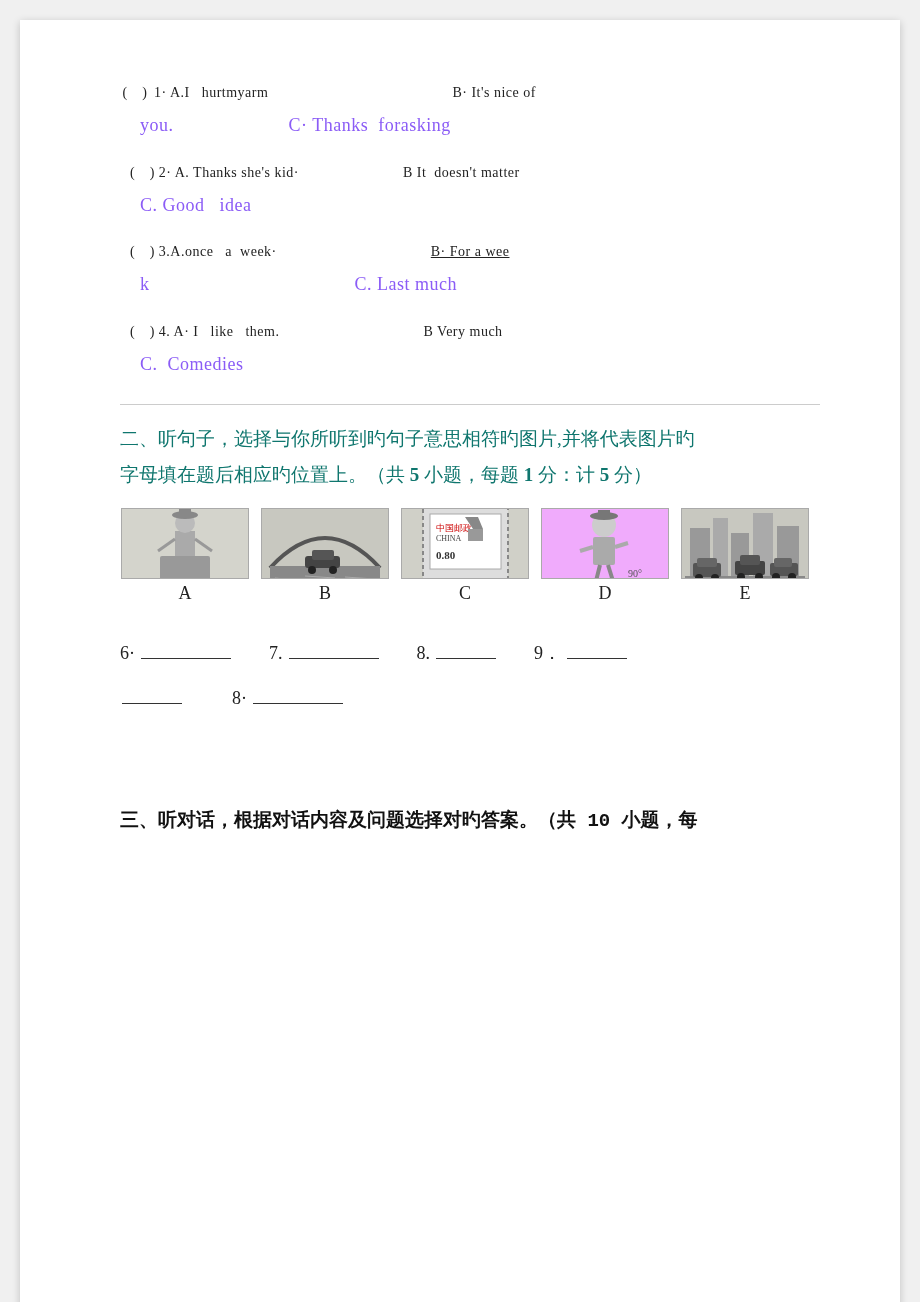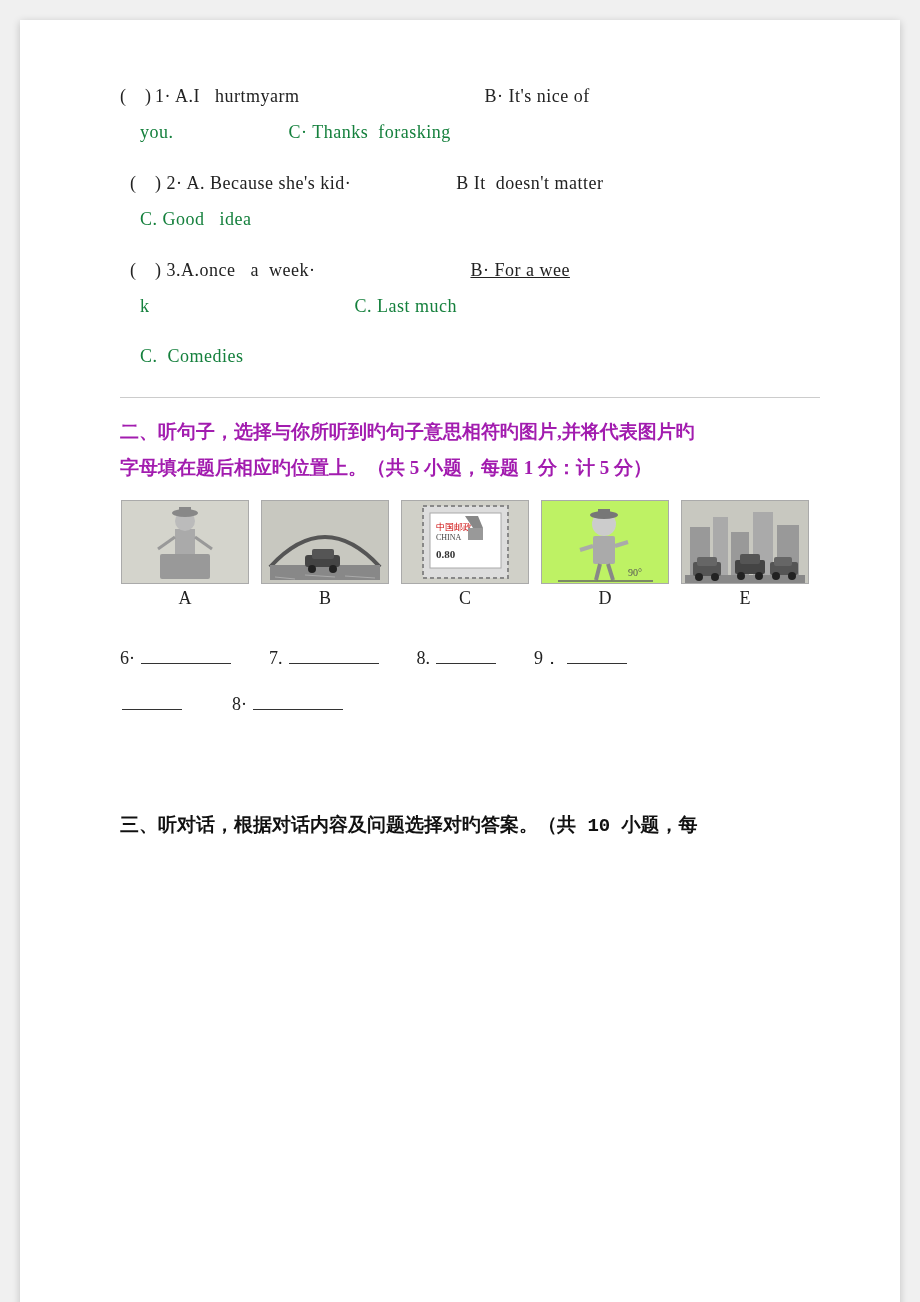--- a/index.html
+++ b/index.html
@@ -25,46 +25,46 @@
       padding: 60px 80px 60px 100px;
       position: relative;
       box-shadow: 0 2px 8px rgba(0,0,0,0.2);
     }
 
     .section {
       margin-bottom: 24px;
     }
 
     .question-row {
-      font-size: 18px;
+      font-size: 14px;
       color: #222;
       line-height: 1.8;
       margin-bottom: 4px;
       letter-spacing: 0.5px;
     }
 
     .question-row .paren {
       display: inline-block;
       width: 30px;
       text-align: center;
     }
 
     .answer-row {
       font-size: 18px;
-      color: #15803d;
+      color: #8b5cf6;
       line-height: 1.8;
       margin-bottom: 18px;
       padding-left: 20px;
       letter-spacing: 0.5px;
     }
 
     .section-title {
       font-size: 19px;
-      font-weight: bold;
-      color: #a21caf;
+      font-weight: normal;
+      color: #0f766e;
       line-height: 1.9;
       margin-bottom: 14px;
     }
 
     .images-row {
       display: flex;
       flex-direction: row;
       gap: 10px;
       margin-bottom: 10px;
       align-items: flex-end;
@@ -72,21 +72,21 @@
 
     .image-item {
       display: flex;
       flex-direction: column;
       align-items: center;
       width: 130px;
     }
 
     .image-box {
       width: 128px;
-      height: 84px;
+      height: 71px;
       border: 1.5px solid #aaa;
       background: #e8e8e8;
       display: flex;
       align-items: center;
       justify-content: center;
       overflow: hidden;
       position: relative;
     }
 
     .image-label {
@@ -145,21 +145,21 @@
     .img-a {
       background: #d4d4cc;
     }
     .img-b {
       background: #c8c8c0;
     }
     .img-c {
       background: #d0d0c8;
     }
     .img-d {
-      background: #bef264;
+      background: #f0abfc;
     }
     .img-e {
       background: #c8c8c0;
     }
 
   </style>
 </head>
 <body>
 
 <div class="page">
@@ -173,37 +173,42 @@
       <span style="margin-left: 180px;">B· It's nice of</span>
     </div>
     <div class="answer-row">
       <span>you.</span>
       <span style="margin-left: 110px;">C· Thanks &nbsp;forasking</span>
     </div>
 
     <div class="question-row">
       <span style="margin-left: 10px;">(　)</span>
       <span>2· </span>
-      <span>A. Because she's kid·</span>
+      <span>A. Thanks she's kid·</span>
       <span style="margin-left: 100px; font-family: Liberation Serif, serif;">B It &nbsp;doesn't matter</span>
     </div>
     <div class="answer-row">
       <span>C. Good &nbsp;&nbsp;idea</span>
     </div>
 
     <div class="question-row">
       <span style="margin-left: 10px;">(　)</span>
       <span>3.A.once &nbsp;&nbsp;a &nbsp;week·</span>
       <span style="margin-left: 150px; text-decoration: underline;">B· For a wee</span>
     </div>
     <div class="answer-row">
       <span>k</span>
       <span style="margin-left: 200px;">C. Last much</span>
     </div>
 
+    <div class="question-row">
+      <span style="margin-left: 10px;">(　)</span>
+      <span>4. A· I &nbsp;&nbsp;like &nbsp;&nbsp;them.</span>
+      <span style="margin-left: 140px;">B Very much</span>
+    </div>
     <div class="answer-row">
       <span>C. &nbsp;Comedies</span>
     </div>
 
 
   </div>
 
   <div style="border-top: 1px solid #ccc; margin: 10px 0 16px 0;"></div>
 
   <div class="section">

